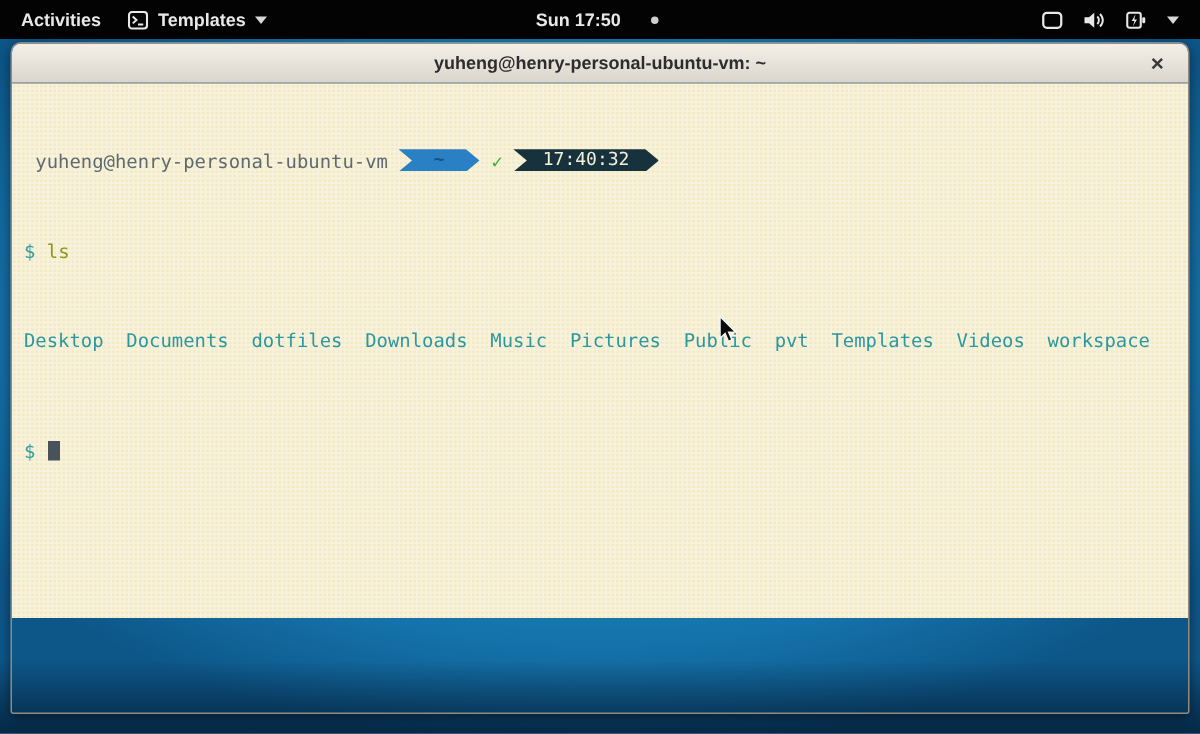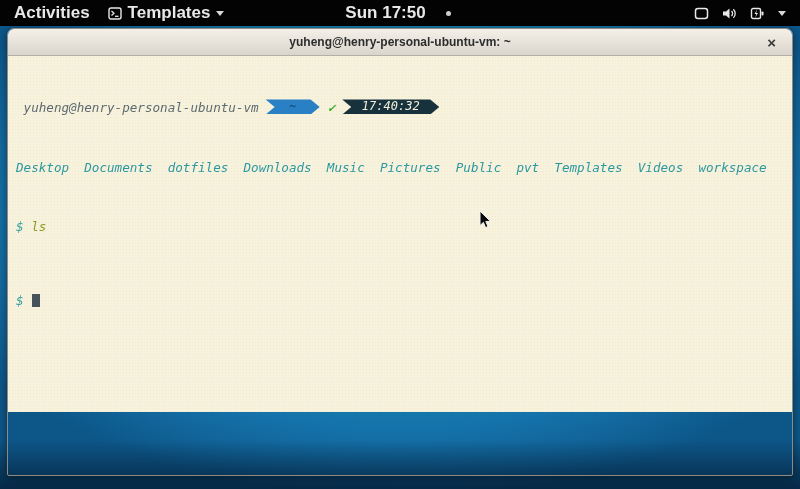--- a/index.html
+++ b/index.html
@@ -11,21 +11,21 @@
     background-image:
       linear-gradient(to bottom, rgba(2,16,34,0) 90%, rgba(2,16,34,.65) 100%),
       radial-gradient(ellipse 62% 58% at 50% 44%, #10a8a0 0%, #118fa7 45%, #1573ab 75%, #0d5688 100%);
   }
 
   
   .topbar {
     position:absolute; left:0; top:0; width:800px; height:26px;
     background:#030303; color:#e8e8e8;
     display:flex; align-items:center;
-    font-size:17px; font-weight:700;
+    font-size:12px; font-weight:700;
   }
   .tb-left { display:flex; align-items:center; gap:14px; padding-left:10px; flex:1; }
   .tb-activities { padding:2px 4px; cursor:default; }
   .tb-appmenu { display:flex; align-items:center; gap:6px; }
   .tb-center { display:flex; align-items:center; gap:20px; justify-content:center; }
   .tb-right { flex:1; display:flex; align-items:center; justify-content:flex-end; gap:13px; padding-right:14px; }
   .notif-dot { width:5px; height:5px; border-radius:50%; background:#cfcfcf; display:inline-block; }
   .caret-down { width:0; height:0; border-left:4px solid transparent; border-right:4px solid transparent; border-top:5px solid #d8d8d8; display:inline-block; }
   .tb-icon svg { display:block; }
 
@@ -53,21 +53,20 @@
   .term-body {
     height:356px;
     background-color:#f7f2de;
     background-image:radial-gradient(rgba(236,214,130,.30) 1px, transparent 1px);
     background-size:3px 3px;
     padding:1px 0 0 0;
     font-family:"DejaVu Sans Mono", monospace;
     font-size:12.6px; line-height:14.8px;
     color:#3c4a50;
     white-space:pre;
-    font-style:italic;
   }
   .t-line { height:14.8px; padding-left:8px; }
   .host { color:#5d6b70; }
   .prompt-sym { color:#2f9f9f; }
   .cmd { color:#8a9a20; }
   .dirs { color:#2b98a0; letter-spacing:0; }
 
   .pl {
     display:inline-block; height:15px; line-height:15px;
     vertical-align:middle; position:relative; top:-2px;
@@ -140,23 +139,23 @@
 
 <div class="window">
   <div class="titlebar">
     <span>yuheng@henry-personal-ubuntu-vm: ~</span>
     <span class="close-btn">×</span>
   </div>
   <div class="term-body">
 
     <div class="t-line"><span class="host"> yuheng@henry-personal-ubuntu-vm</span><span class="pl pl-blue"><span>~</span></span><span class="check">✓</span><span class="pl pl-dark"><span>17:40:32</span></span></div>
 
+    <div class="t-line"><span class="prompt-sym">$ </span><span class="cmd">ls</span></div>
+
     <div class="t-line dirs">Desktop  Documents  dotfiles  Downloads  Music  Pictures  Public  pvt  Templates  Videos  workspace</div>
-
-    <div class="t-line"><span class="prompt-sym">$ </span><span class="cmd">ls</span></div>
 
 
     <div class="t-line"><span class="prompt-sym">$ </span><span class="cursor-block"></span></div>
 
   </div>
 </div>
 
 <div class="mouse">
   <svg width="13" height="19" viewBox="0 0 13 19">
     <path d="M1 1 L1 15.5 L4.4 12.4 L6.6 17.6 L9 16.5 L6.8 11.5 L11.4 11.3 Z" fill="#0a0a0a" stroke="#f5f5f5" stroke-width="1"></path>

